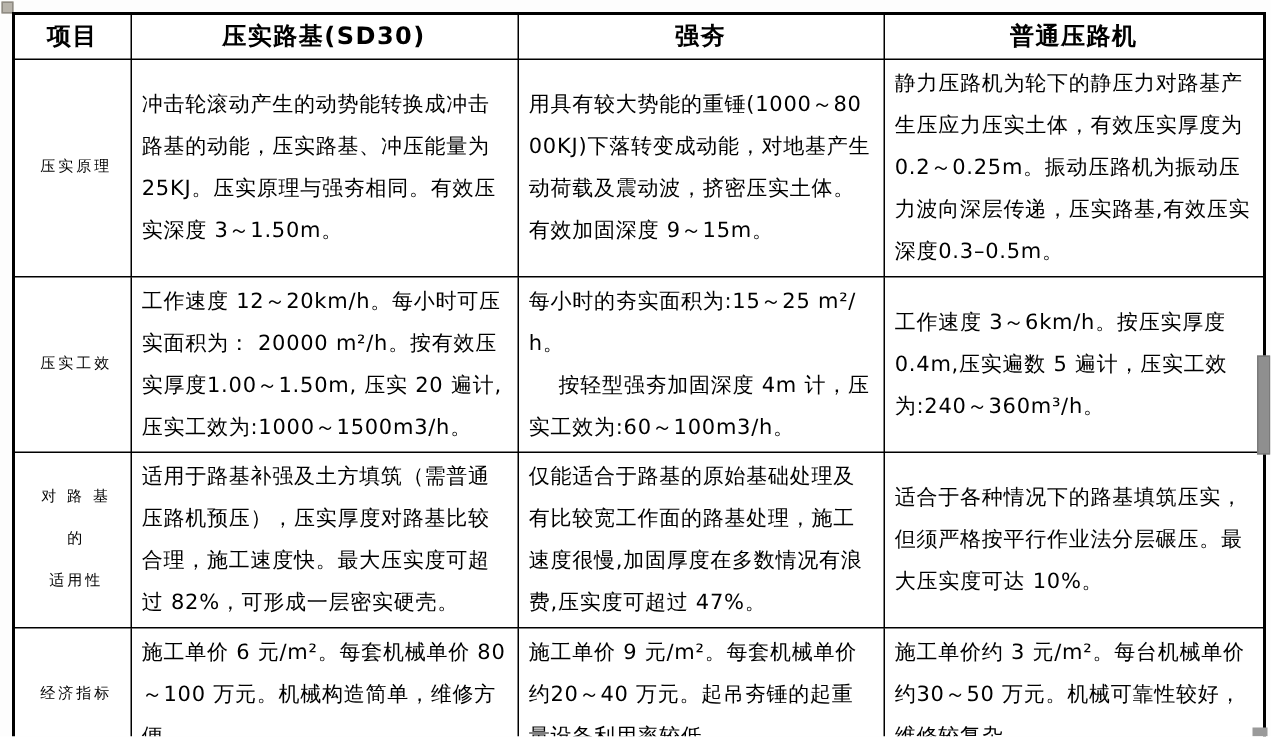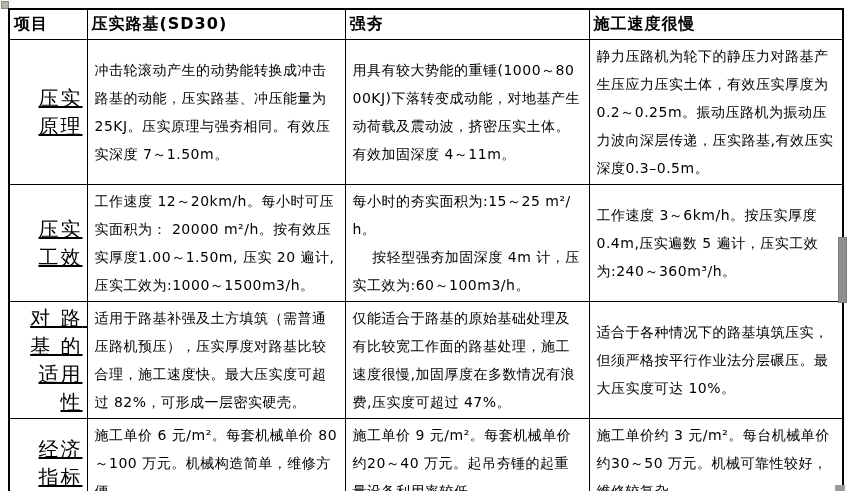--- a/index.html
+++ b/index.html
@@ -36,32 +36,31 @@
   }
   table.cmp th, table.cmp td {
     border: 1px solid #000000;
     color: #000000;
     vertical-align: middle;
     overflow: hidden;
   }
   table.cmp th {
     font-size: 16px;
     font-weight: bold;
-    text-align: left;
+    text-align: center;
     padding: 2px 4px;
     letter-spacing: 1px;
   }
   td.rlabel {
-    font-size: 20px;
-    text-align: right;
+    font-size: 10px;
+    text-align: center;
     padding: 2px 4px 2px 9px;
     letter-spacing: 2px;
     line-height: 28px;
     white-space: pre-wrap;
-    text-decoration: underline;
   }
   td.body {
     font-size: 14px;
     line-height: 28px;
     padding: 2px 7px;
     text-align: left;
     white-space: pre-wrap;
     word-break: break-all;
     letter-spacing: 0.5px;
   }
@@ -100,28 +99,28 @@
       <col style="width:78px">
       <col style="width:258px">
       <col style="width:244px">
       <col style="width:254px">
     </colgroup>
     <thead>
       <tr class="hrow">
         <th>项目</th>
         <th>压实路基(SD30)</th>
         <th>强夯</th>
-        <th>施工速度很慢</th>
+        <th>普通压路机</th>
       </tr>
     </thead>
     <tbody>
       <tr class="row1">
         <td class="rlabel">压实原理</td>
-        <td class="body">冲击轮滚动产生的动势能转换成冲击路基的动能，压实路基、冲压能量为 25KJ。压实原理与强夯相同。有效压实深度 7～1.50m。</td>
-        <td class="body">用具有较大势能的重锤(1000～8000KJ)下落转变成动能，对地基产生动荷载及震动波，挤密压实土体。有效加固深度 4～11m。</td>
+        <td class="body">冲击轮滚动产生的动势能转换成冲击路基的动能，压实路基、冲压能量为 25KJ。压实原理与强夯相同。有效压实深度 3～1.50m。</td>
+        <td class="body">用具有较大势能的重锤(1000～8000KJ)下落转变成动能，对地基产生动荷载及震动波，挤密压实土体。有效加固深度 9～15m。</td>
         <td class="body">静力压路机为轮下的静压力对路基产生压应力压实土体，有效压实厚度为0.2～0.25m。振动压路机为振动压力波向深层传递，压实路基,有效压实深度0.3–0.5m。</td>
       </tr>
       <tr class="row2">
         <td class="rlabel">压实工效</td>
         <td class="body">工作速度 12～20km/h。每小时可压实面积为： 20000 m²/h。按有效压实厚度1.00～1.50m, 压实 20 遍计, 压实工效为:1000～1500m3/h。</td>
         <td class="body">每小时的夯实面积为:15～25 m²/h。
     按轻型强夯加固深度 4m 计，压实工效为:60～100m3/h。</td>
         <td class="body">工作速度 3～6km/h。按压实厚度 0.4m,压实遍数 5 遍计，压实工效为:240～360m³/h。</td>
       </tr>
       <tr class="row3">

